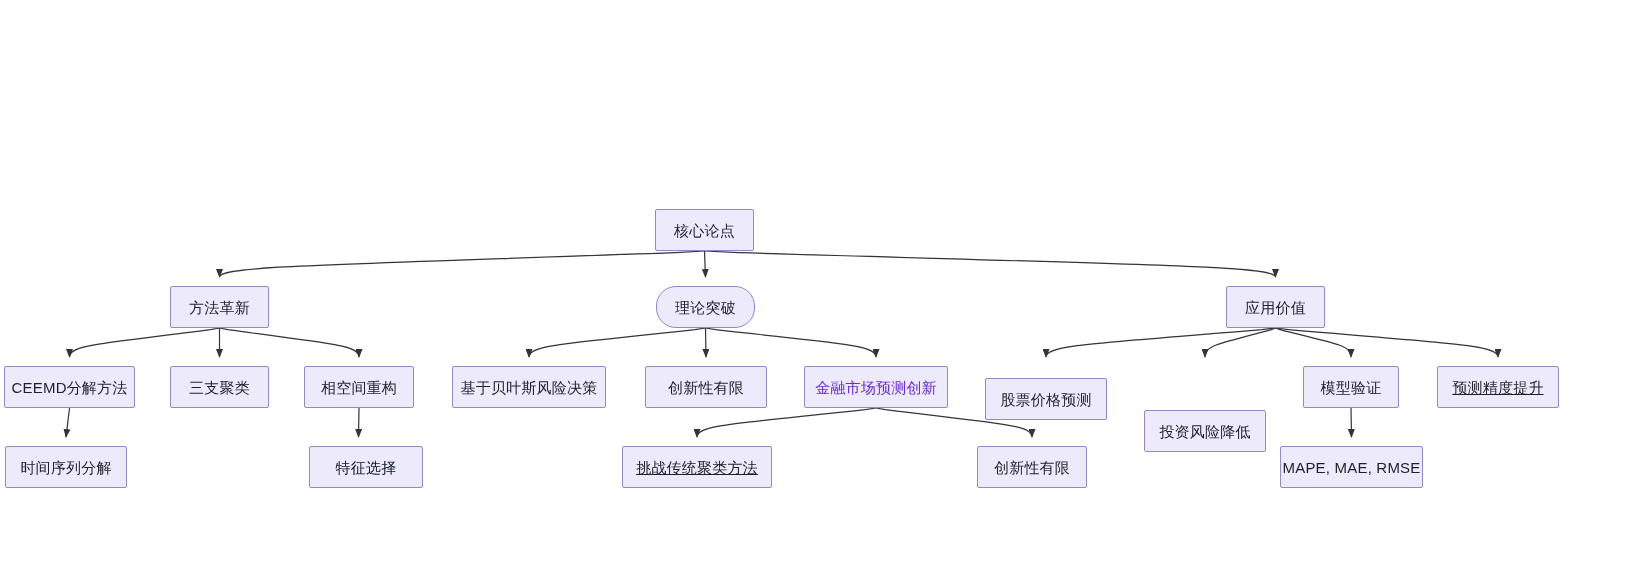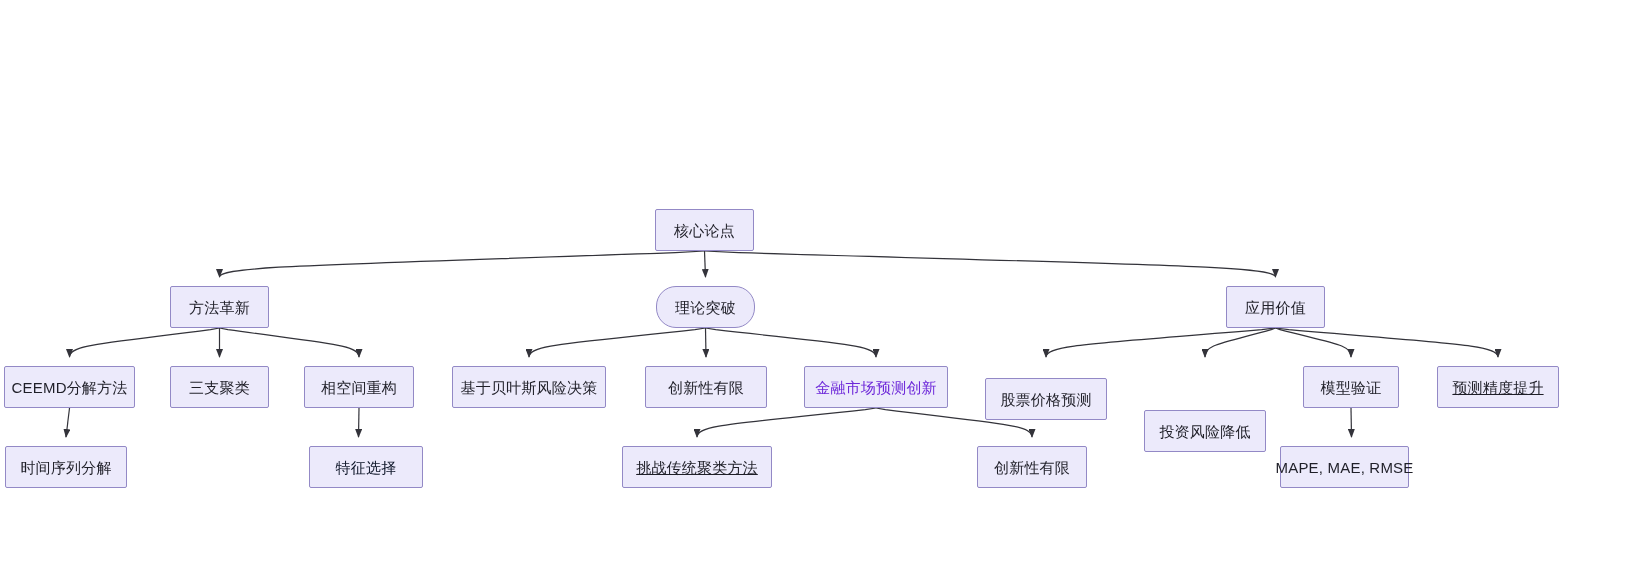--- a/index.html
+++ b/index.html
@@ -123,17 +123,17 @@
       </div>
       <div class="node" style="left: 309px; top: 446px; width: 114px; height: 42px; background: rgb(236, 234, 251); border-color: rgb(147, 137, 198); color: #0f172a;">
         <span class="node-label">特征选择</span>
       </div>
       <div class="node" style="left: 622px; top: 446px; width: 150px; height: 42px; background: rgb(236, 234, 251); border-color: rgb(147, 137, 198); color: rgb(31, 31, 40); text-decoration: underline;">
         <span class="node-label">挑战传统聚类方法</span>
       </div>
       <div class="node" style="left: 977px; top: 446px; width: 110px; height: 42px; background: rgb(236, 234, 251); border-color: rgb(147, 137, 198); color: rgb(31, 31, 40);">
         <span class="node-label">创新性有限</span>
       </div>
-      <div class="node" style="left: 1280px; top: 446px; width: 129px; height: 42px; background: rgb(236, 234, 251); border-color: rgb(147, 137, 198); color: rgb(31, 31, 40);">
+      <div class="node" style="left: 1280px; top: 446px; width: 143px; height: 42px; background: rgb(236, 234, 251); border-color: rgb(147, 137, 198); color: rgb(31, 31, 40);">
         <span class="node-label">MAPE, MAE, RMSE</span>
       </div>
     </div>
 </div>
 
 </body></html>

